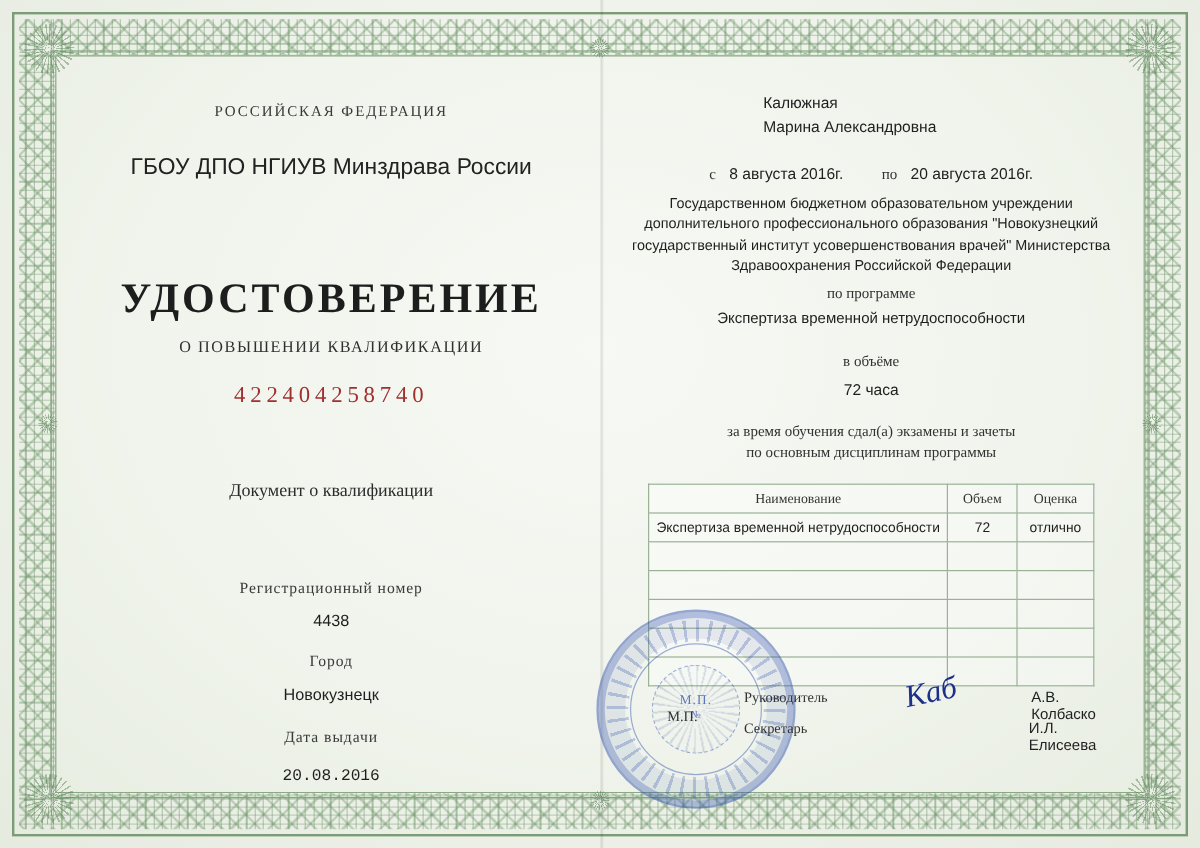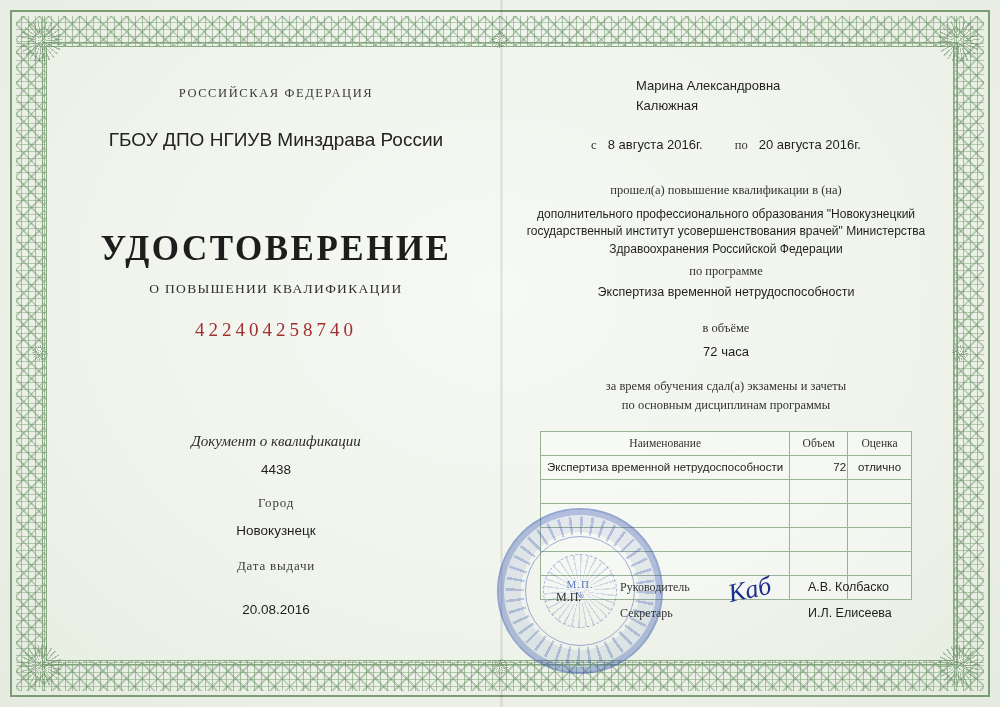--- a/index.html
+++ b/index.html
@@ -119,23 +119,22 @@
   }
   .serial {
     margin-top: 22px;
     font-size: 19px;
     letter-spacing: 4px;
     color: #a03030;
     font-family: "Liberation Serif", serif;
     text-align: center;
   }
   .doc-kind {
-    margin-top: 92px;
+    margin-top: 60px;
     font-size: 15px;
-    font-style: italic;
     color: #2b2b2b;
   }
   .reg-label {
     margin-top: 64px;
     font-size: 13px;
     letter-spacing: .8px;
     color: #3a3a3a;
   }
   .reg-value {
     margin-top: 12px;
@@ -155,22 +154,22 @@
     font-size: 13.5px;
     color: #1f1f1f;
   }
   .date-label {
     margin-top: 20px;
     font-size: 13px;
     letter-spacing: .8px;
     color: #3a3a3a;
   }
   .date-value {
-    margin-top: 28px;
-    font-family: Liberation Sans, sans-serif;
+    margin-top: 18px;
+    font-family: Liberation Mono, monospace;
     font-size: 13.5px;
     color: #1f1f1f;
   }
 
   
   .cert-intro {
     margin-top: 28px;
     font-size: 13px;
     color: #333;
   }
@@ -251,38 +250,38 @@
     height: 21px;
     color: #1f1f1f;
   }
   table.grades th {
     font-family: "Liberation Serif", serif;
     font-size: 11.5px;
     font-weight: normal;
     color: #333;
   }
   table.grades td.name { text-align: left; padding-left: 6px; }
-  table.grades td.vol  { text-align: right; width: 56px; }
+  table.grades td.vol  { text-align: center; width: 56px; }
   table.grades td.mark { text-align: center; width: 62px; }
   table.grades th.nameh { width: 254px; }
 
   
   .signs {
     position: absolute;
     left: 620px;
     top: 574px;
     width: 320px;
     text-align: left;
     font-size: 12px;
     color: #333;
   }
   .sign-row {
     display: flex;
-    align-items: center;
     height: 26px;
+    gap: 26px;
   }
   .sign-role { width: 104px; }
   .sign-gap  { width: 84px; position: relative; }
   .sign-name {
     font-family: "Liberation Sans", sans-serif;
     font-size: 12.5px;
     color: #1f1f1f;
   }
   .scribble {
     position: absolute;
@@ -375,48 +374,49 @@
 
   <div class="fold"></div>
 
   <div class="pane pane-left">
     <div class="rf-line">РОССИЙСКАЯ ФЕДЕРАЦИЯ</div>
     <div class="org-line">ГБОУ ДПО НГИУВ Минздрава России</div>
     <div class="udost">УДОСТОВЕРЕНИЕ</div>
     <div class="udost-sub">О ПОВЫШЕНИИ КВАЛИФИКАЦИИ</div>
     <div class="serial">422404258740</div>
     <div class="doc-kind">Документ о квалификации</div>
+    <div class="reg-label">Регистрационный номер</div>
     <div class="reg-value">4438</div>
     <div class="city-label">Город</div>
     <div class="city-value">Новокузнецк</div>
     <div class="date-label">Дата выдачи</div>
     <div class="date-value">20.08.2016</div>
   </div>
 
   <div class="pane pane-right">
 
     <div class="holder">
+      <div>Калюжная</div>
       <div>Марина Александровна</div>
-      <div>Калюжная</div>
     </div>
 
     <div class="period">
       <div>
         <span>с</span>
         <span class="val">8 августа 2016г.</span>
       </div>
       <div>
         <span>по</span>
         <span class="val">20 августа 2016г.</span>
       </div>
     </div>
 
-    <div class="passed">прошел(а) повышение квалификации в (на)</div>
 
     <div class="inst">
+      <div>Государственном бюджетном образовательном учреждении</div>
       <div>дополнительного профессионального образования "Новокузнецкий</div>
       <div>государственный институт усовершенствования врачей" Министерства</div>
       <div>Здравоохранения Российской Федерации</div>
     </div>
 
     <div class="by-prog">по программе</div>
     <div class="prog-name">Экспертиза временной нетрудоспособности</div>
 
     <div class="volume-label">в объёме</div>
     <div class="volume-value">72 часа</div>

